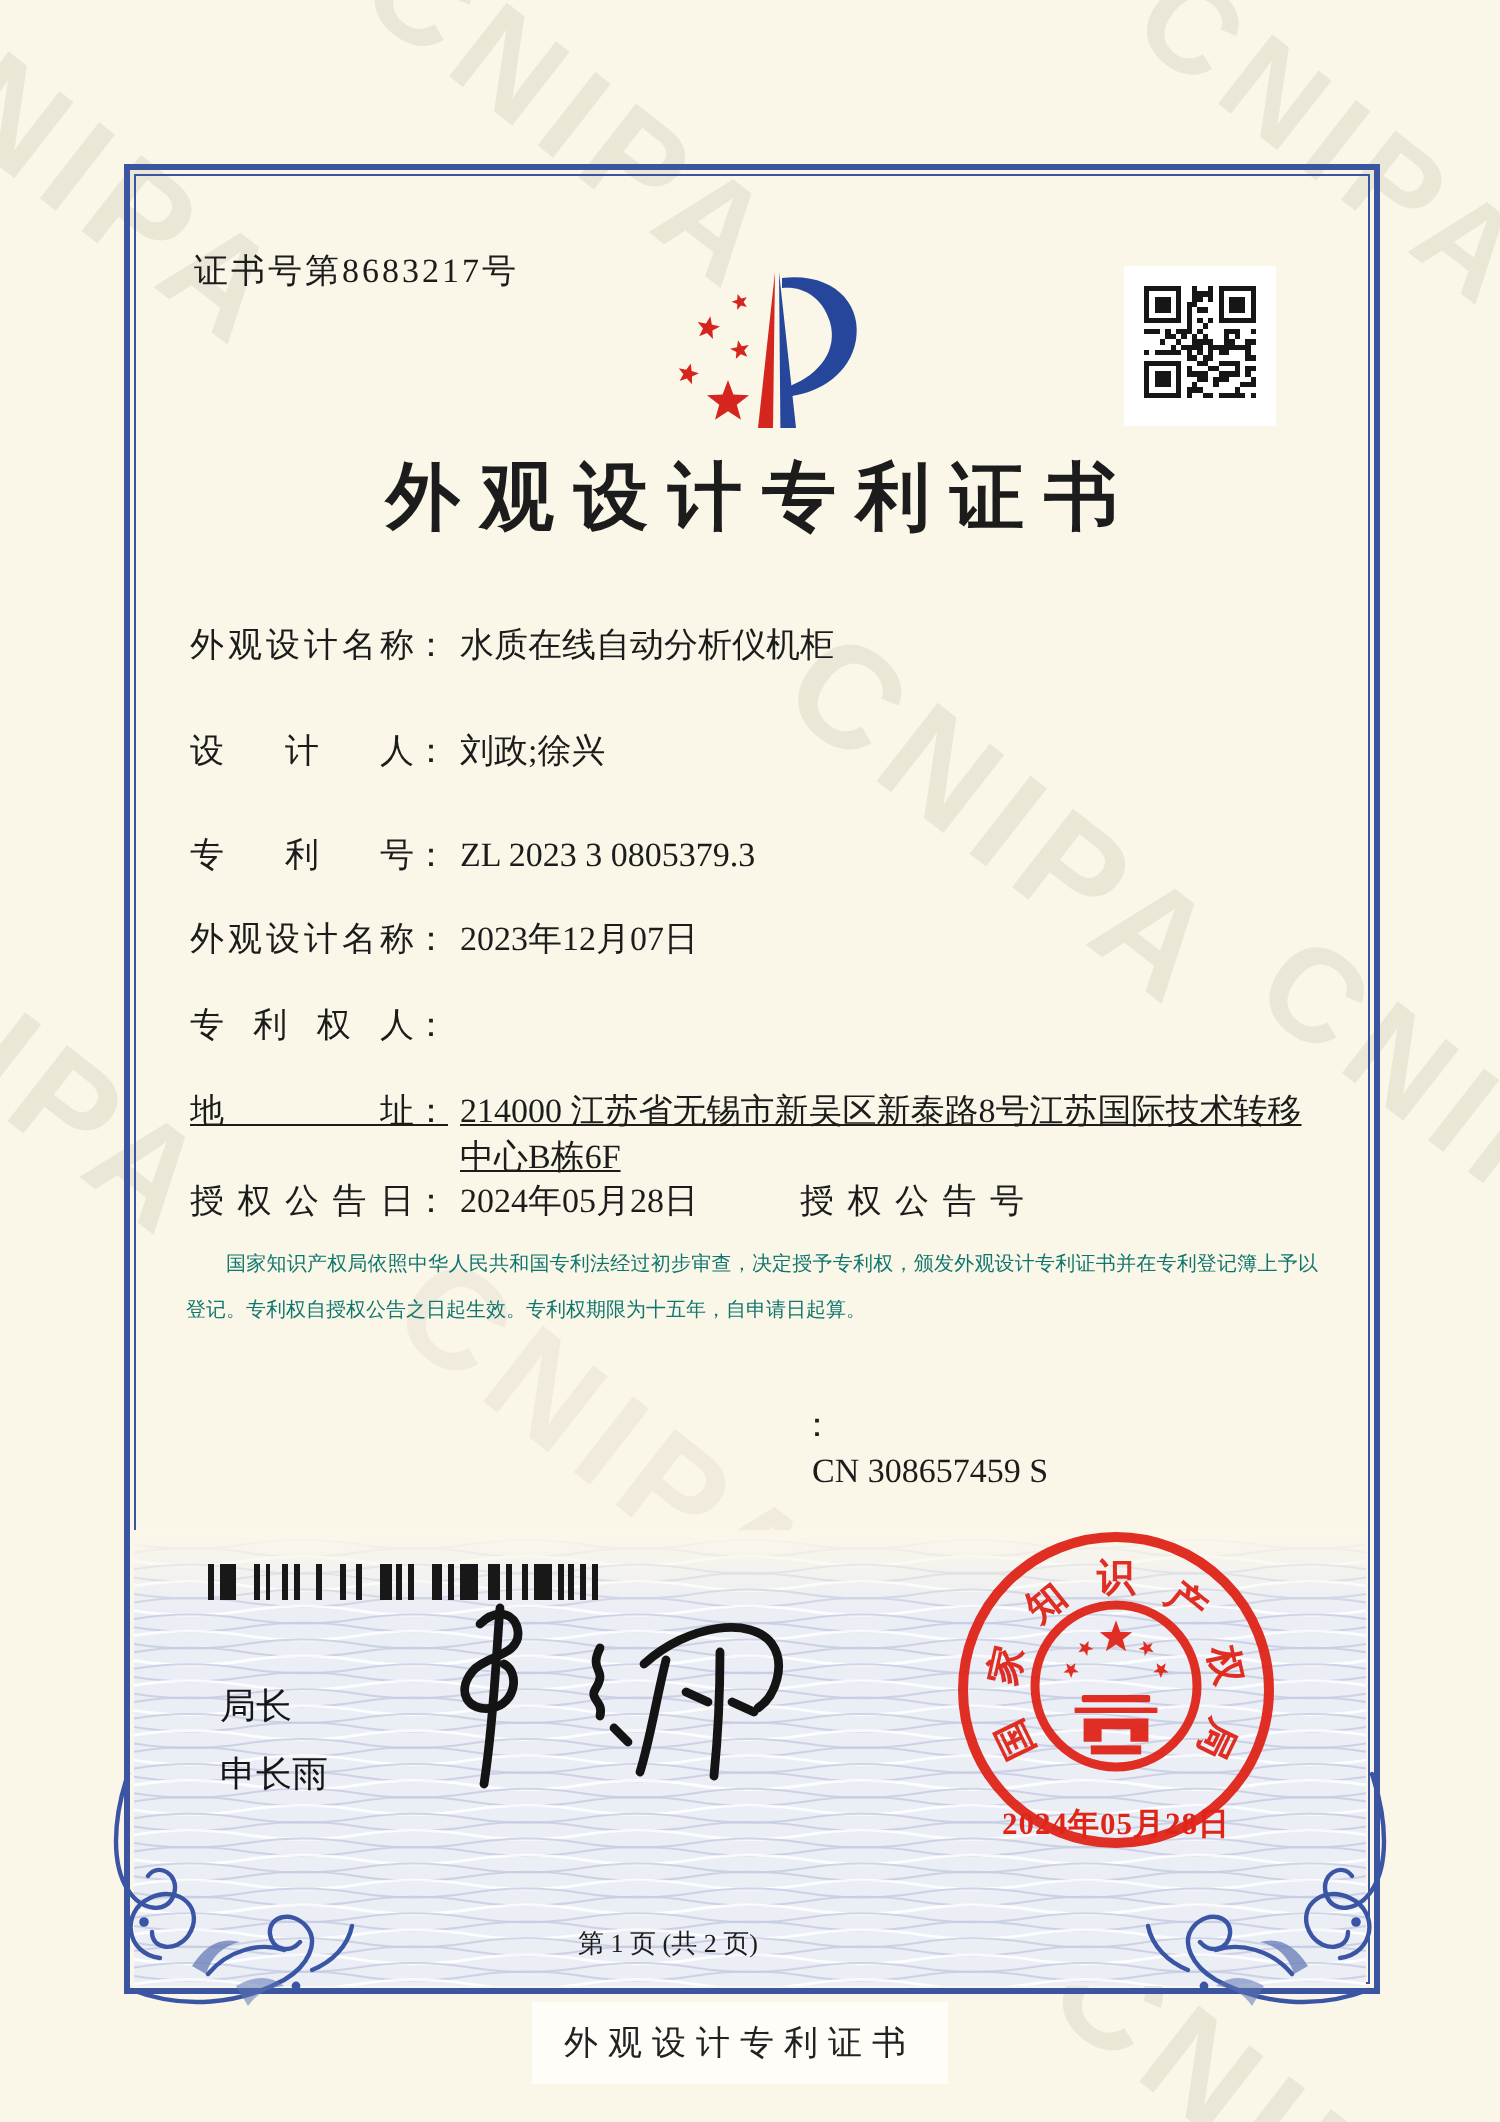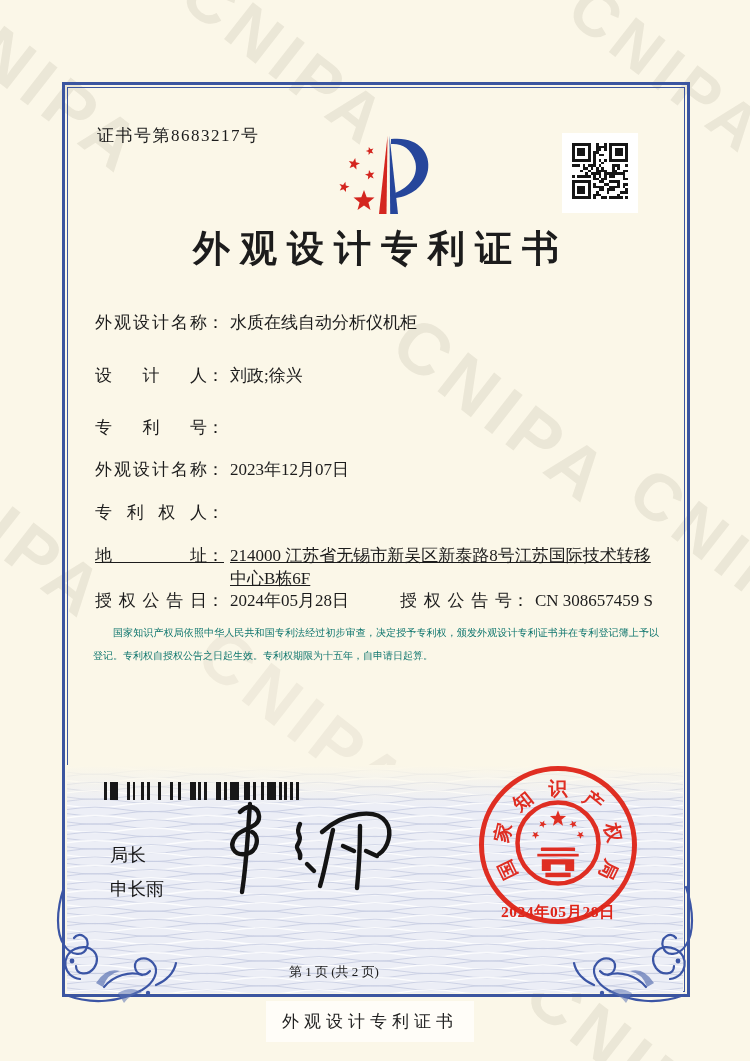--- a/index.html
+++ b/index.html
@@ -50,33 +50,33 @@
   
   .fields{position:absolute;left:95px;top:0;width:562px;z-index:3;font-size:17px;}
   .frow{position:absolute;left:0;width:562px;display:flex;align-items:flex-start;line-height:23px;}
   .flabel{
     display:inline-block;width:112px;flex:0 0 112px;
     text-align:justify;text-align-last:justify;
   }
   .fcolon{flex:0 0 16px;}
   .fvalue{margin-left:6px;}
   .fvalue.addr{width:445px;}
-  .grant-b{position:absolute;left:305px;top:0;display:flex;}
+  .grant-b{position:absolute;left:305px;top:0;display:flex;flex-direction:column;}
   
   .paras{position:absolute;left:93px;top:621px;width:566px;z-index:3;}
   .paras p{
     margin:0 0 5px 0;font-size:10px;line-height:23.2px;
     text-indent:2em;text-align:justify;color:#0f766e;
   }
   
   .barcode{position:absolute;left:104px;top:782px;width:198px;height:18px;display:flex;z-index:3;}
   .barcode i{display:block;height:100%;}
   .signer{
     position:absolute;left:110px;top:838px;z-index:3;
-    font-family:Liberation Sans, sans-serif;
+    font-family:Liberation Mono, monospace;
     font-size:18px;line-height:34px;color:#151515;
   }
   .signature{position:absolute;left:212px;top:788px;z-index:3;}
   .seal{
     position:absolute;left:479px;top:766px;width:158px;height:158px;
     border:5px solid #df2418;border-radius:50%;box-sizing:border-box;
     z-index:4;opacity:.95;
   }
   .seal-ch{
     position:absolute;left:50%;top:50%;
@@ -422,20 +422,21 @@
       <span class="fvalue">水质在线自动分析仪机柜</span>
   </div>
   <div class="frow" style="top:364px;">
     <span class="flabel">设计人</span>
       <span class="fcolon">：</span>
       <span class="fvalue">刘政;徐兴</span>
   </div>
   <div class="frow" style="top:416px;">
     <span class="flabel">专利号</span>
       <span class="fcolon">：</span>
+      <span class="fvalue">ZL 2023 3 0805379.3</span>
   </div>
   <div class="frow" style="top:458px;">
     <span class="flabel">外观设计名称</span>
       <span class="fcolon">：</span>
       <span class="fvalue">2023年12月07日</span>
   </div>
   <div class="frow" style="top:501px;">
     <span class="flabel">专利权人</span>
       <span class="fcolon">：</span>
   </div>

